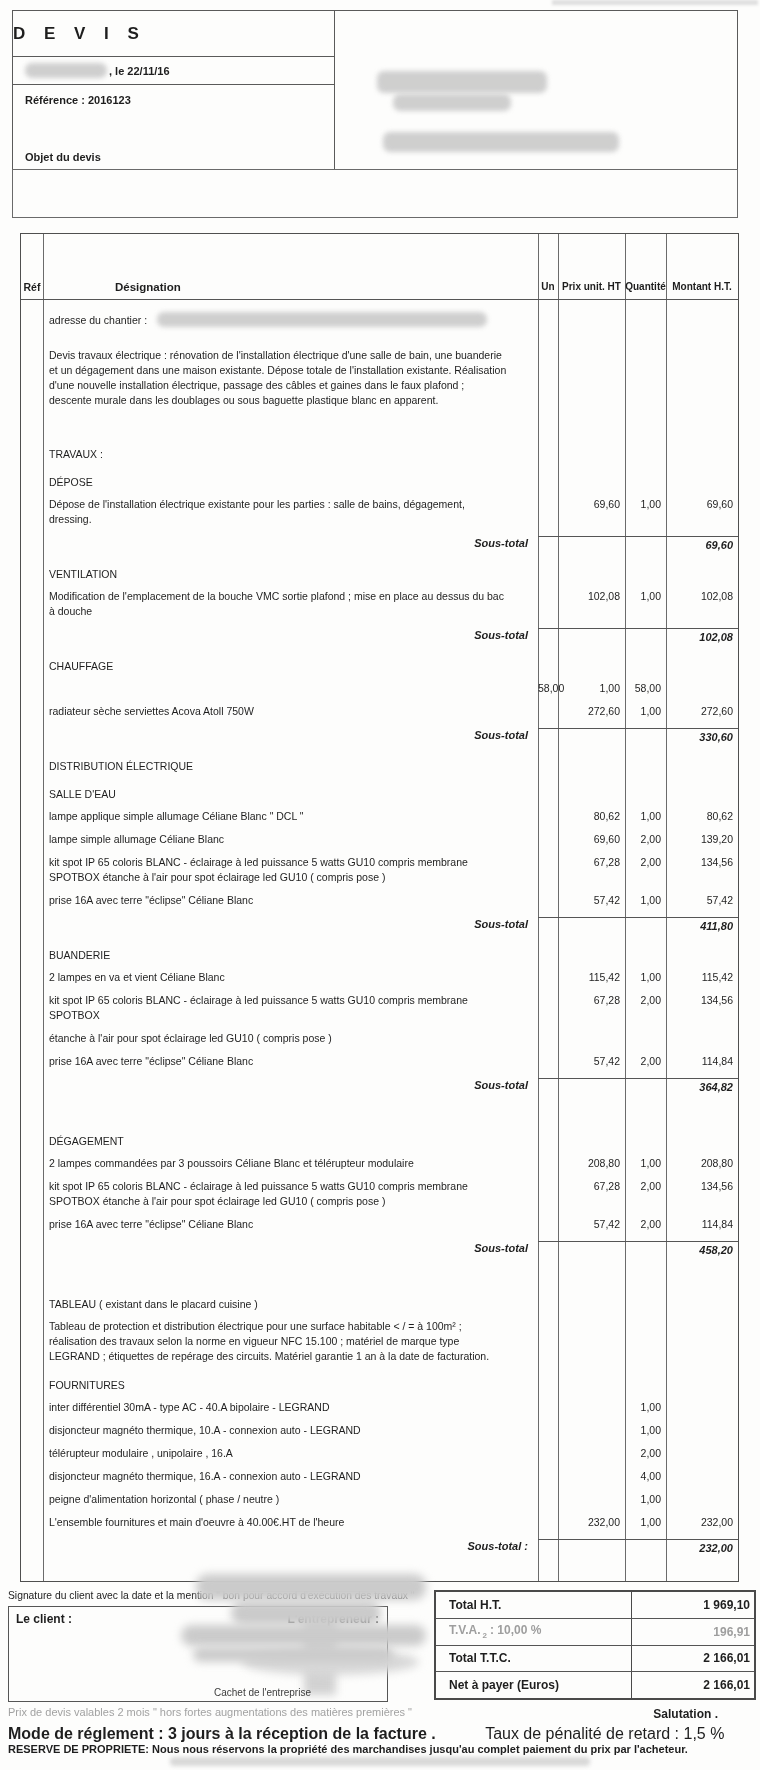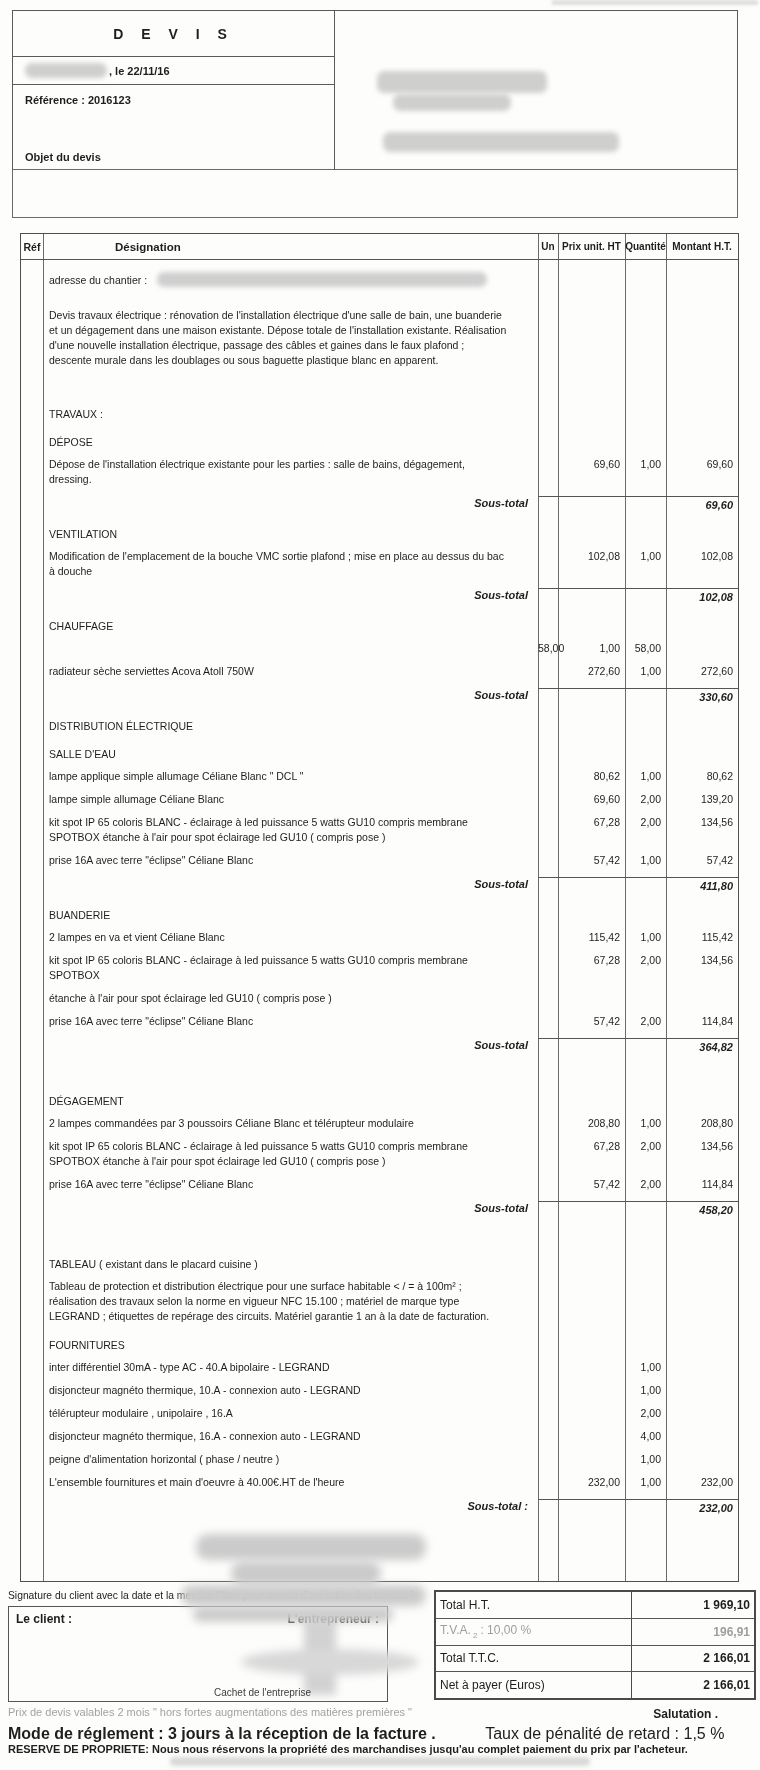--- a/index.html
+++ b/index.html
@@ -7,39 +7,39 @@
     width:760px;height:1770px;position:relative;
     background:#fdfdfc;color:#1e1e1e;
     font-family:"Liberation Sans","DejaVu Sans",sans-serif;
     overflow:hidden;
   }
   .blur{background:#c7c7c7;filter:blur(2.5px);border-radius:7px;display:inline-block;opacity:.85;}
   .noise{position:absolute;background:#dedede;filter:blur(1.5px);}
   
   .hdr-box{position:absolute;left:12px;top:10px;width:726px;height:160px;border:1.5px solid #5a5a5a;display:flex;box-sizing:border-box;}
   .hdr-left{width:322px;border-right:1.5px solid #5a5a5a;box-sizing:border-box;display:flex;flex-direction:column;}
-  .hdr-title-cell{height:45px;border-bottom:1.5px solid #5a5a5a;display:flex;align-items:center;justify-content:center;
-    font-size:14px;font-weight:bold;letter-spacing:7px;}
+  .hdr-title-cell{height:45px;border-bottom:1.5px solid #5a5a5a;display:flex;align-items:center;
+    font-size:17px;font-weight:bold;letter-spacing:7px;}
   .hdr-date-cell{height:27px;border-bottom:1.5px solid #5a5a5a;display:flex;align-items:center;padding-left:12px;font-size:11px;font-weight:bold;}
   .hdr-date-cell .blur{width:82px;height:15px;margin-right:2px;}
   .hdr-ref-cell{position:relative;flex:1;padding:9px 0 0 12px;font-size:11px;font-weight:bold;}
   .objet{position:absolute;left:12px;bottom:6px;font-size:11px;font-weight:bold;}
   .hdr-right{position:relative;flex:1;}
   .hdr-right .blur{position:absolute;}
   .rblob1{left:42px;top:60px;width:170px;height:22px;}
   .rblob2{left:58px;top:83px;width:118px;height:17px;}
   .rblob3{left:48px;top:121px;width:236px;height:20px;}
   
   .objet-box{position:absolute;left:12px;top:169px;width:726px;height:49px;border:1.2px solid #6a6a6a;box-sizing:border-box;background:transparent;}
   
   .main-table{position:absolute;left:20px;top:233px;width:719px;height:1349px;border:1.4px solid #4f4f4f;box-sizing:border-box;}
   .vline{position:absolute;top:0;bottom:0;width:1px;background:#6b6b6b;}
   .v1{left:22px;} .v2{left:517px;} .v3{left:537px;} .v4{left:604px;} .v5{left:645px;}
   .thead{position:relative;display:grid;grid-template-columns:22px 495px 20px 67px 41px 72px;height:25px;
-    align-items:center;border-bottom:1.2px solid #555;font-weight:bold;z-index:2;}
+    align-items:center;border-bottom:1.2px solid #555;font-weight:bold;z-index:2;margin-top:40px;}
   .th{font-size:10px;text-align:center;white-space:nowrap;}
   .th.ref{font-size:10.5px;}
   .th.desig{font-size:11.5px;text-align:left;padding-left:72px;}
   .tbody{position:relative;z-index:2;}
   .trow{display:grid;grid-template-columns:22px 495px 20px 67px 41px 72px;margin-top:8px;line-height:15px;font-size:10.5px;}
   .trow .c{min-height:1px;}
   .trow .desig{padding:0 30px 0 6px;}
   .trow .price,.trow .qty,.trow .amt{text-align:right;padding-right:5px;white-space:nowrap;}
   .trow.section{margin-top:14px;line-height:14px;}
   .trow.address{margin-top:12px;}
@@ -62,21 +62,21 @@
   .sig-instruction{position:absolute;left:8px;top:2px;font-size:10.3px;color:#222;}
   .sig-box{position:absolute;left:8px;top:18px;width:380px;height:96px;border:1.5px solid #555;box-sizing:border-box;}
   .client-label{position:absolute;left:7px;top:5px;font-size:12px;font-weight:bold;}
   .entrepreneur-label{position:absolute;right:8px;top:5px;font-size:12px;font-weight:bold;}
   .sig-stamp-v{position:absolute;left:295px;top:12px;width:32px;height:76px;background:#d2d2d2;filter:blur(4px);}
   .sig-stamp-h{position:absolute;left:232px;top:42px;width:178px;height:26px;background:#d8d8d8;filter:blur(4px);border-radius:50%;}
   .stamp-caption{position:absolute;left:205px;bottom:3px;font-size:10px;color:#3c3c3c;}
   .totals{position:absolute;left:434px;top:2px;width:322px;height:110px;border:2px solid #4a4a4a;box-sizing:border-box;display:flex;flex-direction:column;}
   .t-row{flex:1;display:flex;align-items:center;border-bottom:1.2px solid #555;}
   .t-row:last-child{border-bottom:none;}
-  .t-label{flex:1;padding-left:4px;font-size:12px;font-weight:normal;white-space:nowrap;}
+  .t-label{flex:1;padding-left:13px;font-size:12px;font-weight:bold;white-space:nowrap;}
   .t-val{width:118px;align-self:stretch;display:flex;align-items:center;justify-content:flex-end;
     border-left:1.5px solid #4a4a4a;padding-right:4px;font-size:12px;font-weight:bold;}
   .t-row.muted .t-label,.t-row.muted .t-val{color:#9e9e9e;}
   .t-label sub{font-size:8px;margin:0 3px 0 2px;}
   .f-validity{position:absolute;left:8px;top:118px;font-size:11px;color:#a2a2a2;}
   .f-salutation{position:absolute;right:42px;top:119px;font-size:12px;font-weight:bold;}
   .f-mode{position:absolute;left:8px;top:137px;font-size:16px;white-space:nowrap;}
   .f-mode .bold{font-weight:bold;}
   .f-mode .pen{margin-left:45px;}
   .f-mode .pen2{margin-left:40px;}

